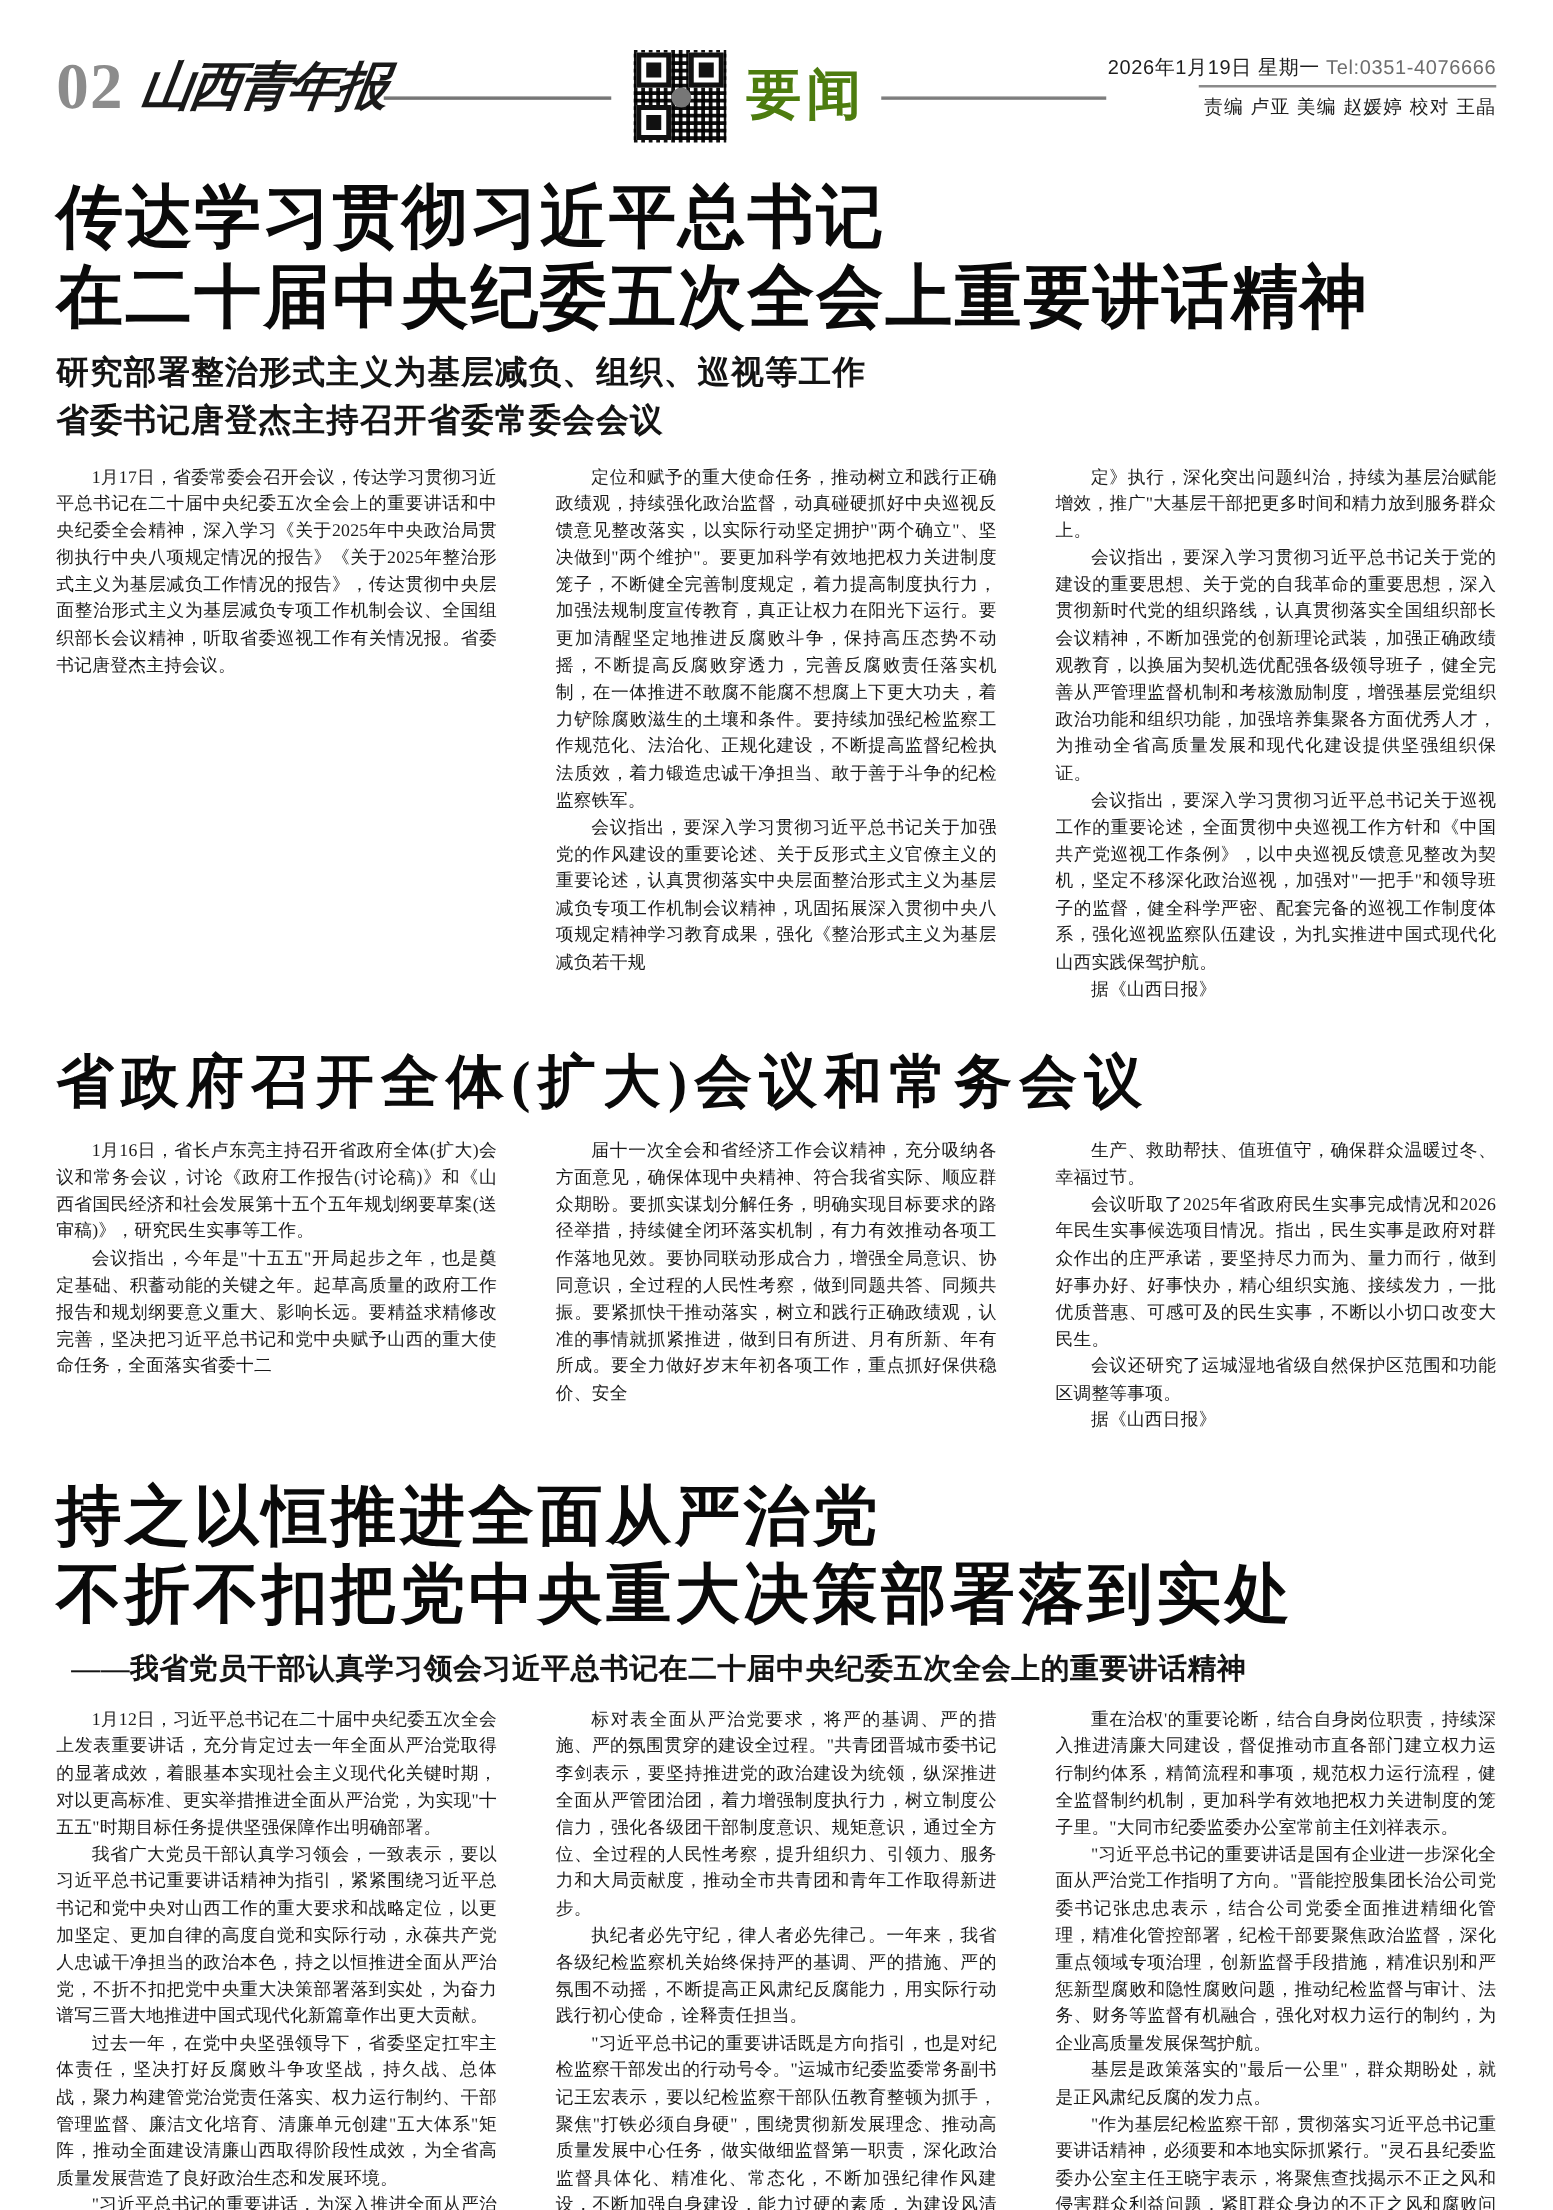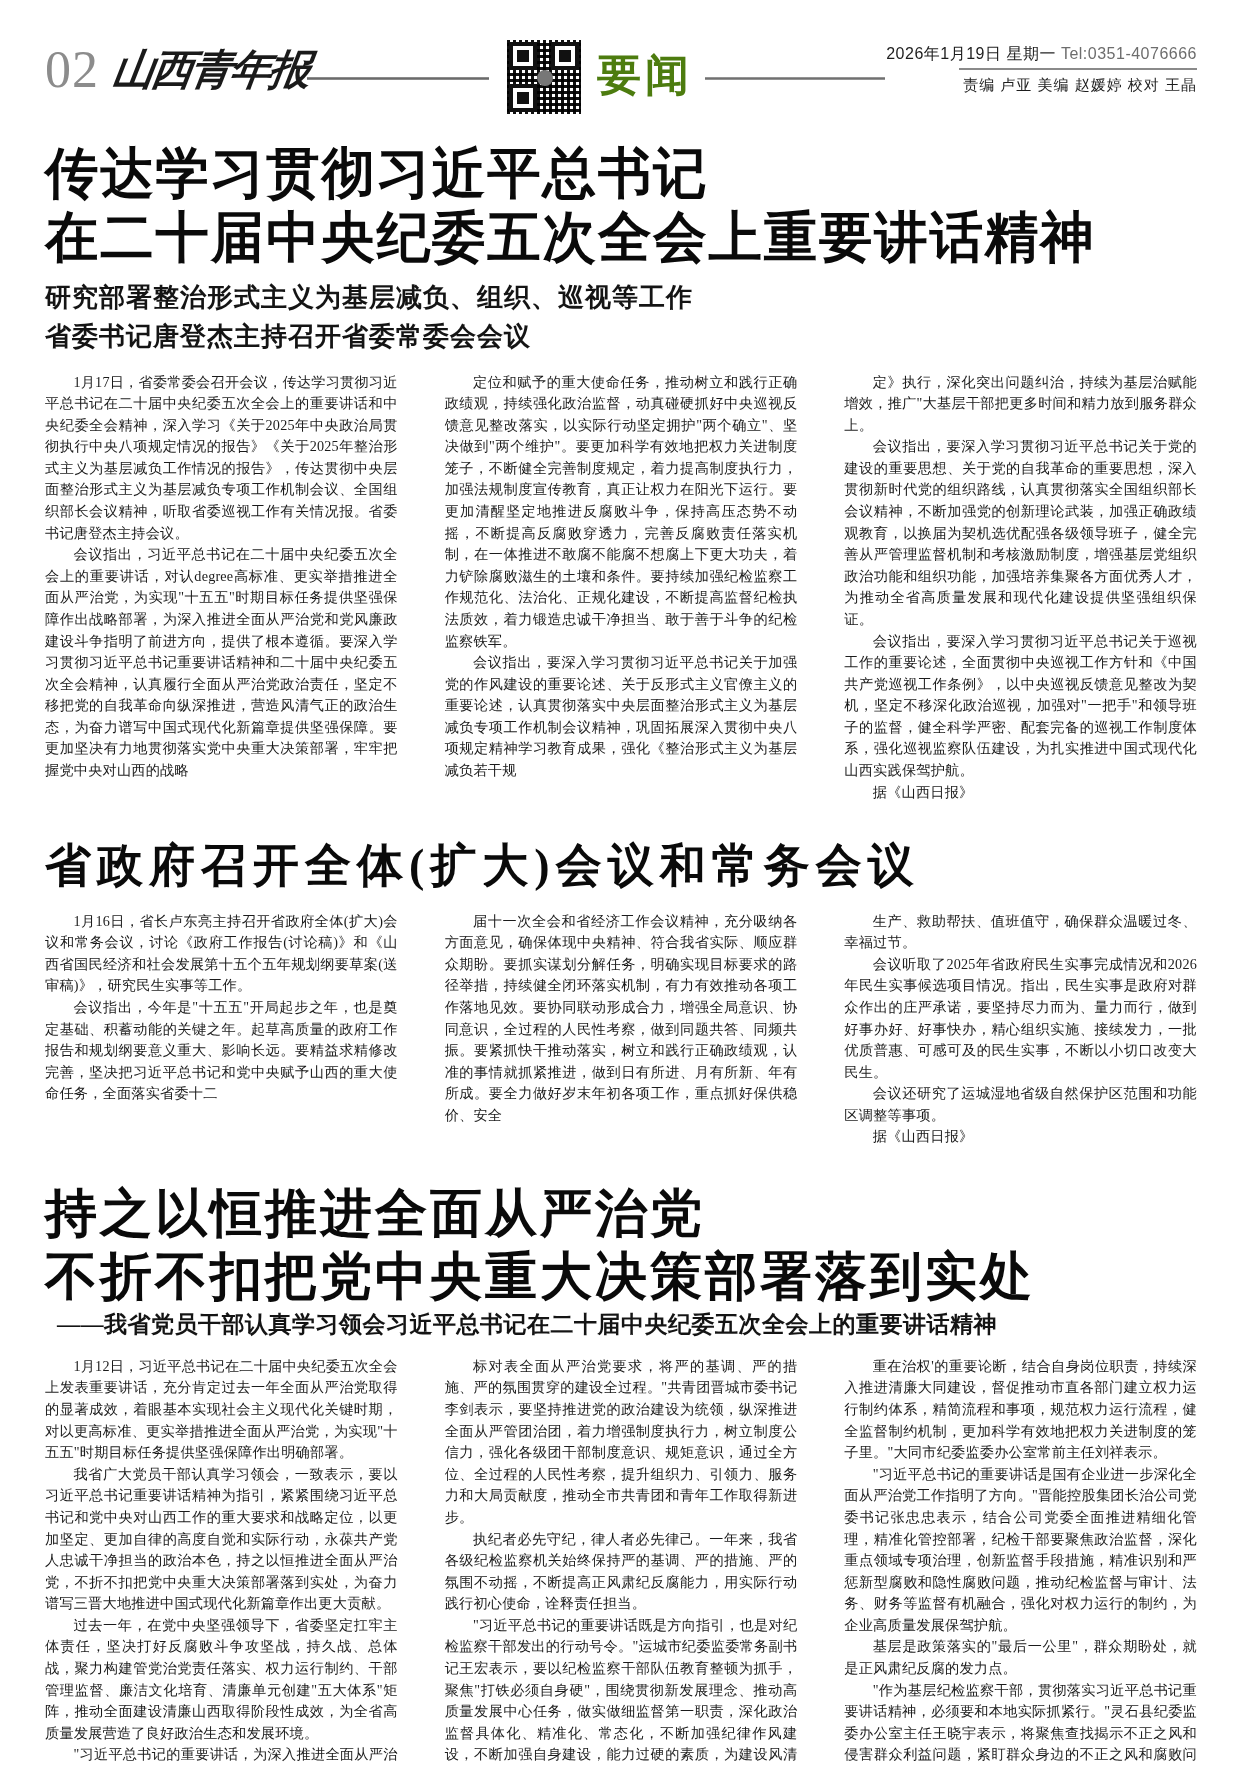--- a/index.html
+++ b/index.html
@@ -10,21 +10,21 @@
     color:#111;
     -webkit-font-smoothing:antialiased;
   }
   .page { position:relative; width:1242px; height:1768px; padding:0; box-sizing:border-box; }
 
   
   .masthead { position:relative; height:108px; margin:30px 45px 0 45px; }
   .mh-left { position:absolute; left:0; top:14px; display:flex; align-items:center; gap:14px; }
   .page-num {
     font-family:"Liberation Serif", serif;
-    font-size:52px; font-weight:400; color:#8c8c8c; letter-spacing:1px; line-height:1;
+    font-size:52px; font-weight:700; color:#8c8c8c; letter-spacing:1px; line-height:1;
   }
   .logo-script {
     font-family:"Liberation Serif", serif;
     font-size:42px; font-weight:700; font-style:italic; color:#1a1a1a;
     letter-spacing:-3px; transform:skewX(-8deg); line-height:1;
   }
   .mh-rule-left {
     position:absolute; left:262px; top:47px; width:182px; height:3px;
     background:linear-gradient(to bottom,#9a9a9a,#6a6a6a,#9a9a9a);
   }
@@ -98,21 +98,21 @@
     font-weight:700; font-size:46px; letter-spacing:6px; color:#0a0a0a;
     line-height:1.25;
   }
   .hl-big2 {
     font-family:"Liberation Sans", sans-serif;
     font-weight:700; font-size:52px; line-height:1.22; letter-spacing:3px; color:#0a0a0a;
   }
   .hl-dash {
     font-family:"Liberation Serif", serif;
     font-weight:700; font-size:23px; letter-spacing:0.5px; color:#141414;
-    padding-left:12px;
+    margin-top:10px; padding-left:12px;
   }
 
   .cols3 {
     margin-top:16px;
     display:grid; grid-template-columns:1fr 1fr 1fr;
     column-gap:47px;
   }
   .col { }
   .col p {
     margin:0 0 0 0;
@@ -168,21 +168,20 @@
 
   <div class="article a1">
     <div class="hl-main">传达学习贯彻习近平总书记</div>
     <div class="hl-main">在二十届中央纪委五次全会上重要讲话精神</div>
     <div class="hl-sub1">研究部署整治形式主义为基层减负、组织、巡视等工作</div>
     <div class="hl-sub2">省委书记唐登杰主持召开省委常委会会议</div>
 
     <div class="cols3">
       <div class="col">
         <p>1月17日，省委常委会召开会议，传达学习贯彻习近平总书记在二十届中央纪委五次全会上的重要讲话和中央纪委全会精神，深入学习《关于2025年中央政治局贯彻执行中央八项规定情况的报告》《关于2025年整治形式主义为基层减负工作情况的报告》，传达贯彻中央层面整治形式主义为基层减负专项工作机制会议、全国组织部长会议精神，听取省委巡视工作有关情况报。省委书记唐登杰主持会议。</p>
-        <p>会议指出，习近平总书记在二十届中央纪委五次全会上的重要讲话，对认degree高标准、更实举措推进全面从严治党，为实现"十五五"时期目标任务提供坚强保障作出战略部署，为深入推进全面从严治党和党风廉政建设斗争指明了前进方向，提供了根本遵循。要深入学习贯彻习近平总书记重要讲话精神和二十届中央纪委五次全会精神，认真履行全面从严治党政治责任，坚定不移把党的自我革命向纵深推进，营造风清气正的政治生态，为奋力谱写中国式现代化新篇章提供坚强保障。要更加坚决有力地贯彻落实党中央重大决策部署，牢牢把握党中央对山西的战略</p>
       </div>
       <div class="col">
         <p>定位和赋予的重大使命任务，推动树立和践行正确政绩观，持续强化政治监督，动真碰硬抓好中央巡视反馈意见整改落实，以实际行动坚定拥护"两个确立"、坚决做到"两个维护"。要更加科学有效地把权力关进制度笼子，不断健全完善制度规定，着力提高制度执行力，加强法规制度宣传教育，真正让权力在阳光下运行。要更加清醒坚定地推进反腐败斗争，保持高压态势不动摇，不断提高反腐败穿透力，完善反腐败责任落实机制，在一体推进不敢腐不能腐不想腐上下更大功夫，着力铲除腐败滋生的土壤和条件。要持续加强纪检监察工作规范化、法治化、正规化建设，不断提高监督纪检执法质效，着力锻造忠诚干净担当、敢于善于斗争的纪检监察铁军。</p>
         <p>会议指出，要深入学习贯彻习近平总书记关于加强党的作风建设的重要论述、关于反形式主义官僚主义的重要论述，认真贯彻落实中央层面整治形式主义为基层减负专项工作机制会议精神，巩固拓展深入贯彻中央八项规定精神学习教育成果，强化《整治形式主义为基层减负若干规</p>
       </div>
       <div class="col">
         <p>定》执行，深化突出问题纠治，持续为基层治赋能增效，推广"大基层干部把更多时间和精力放到服务群众上。</p>
         <p>会议指出，要深入学习贯彻习近平总书记关于党的建设的重要思想、关于党的自我革命的重要思想，深入贯彻新时代党的组织路线，认真贯彻落实全国组织部长会议精神，不断加强党的创新理论武装，加强正确政绩观教育，以换届为契机选优配强各级领导班子，健全完善从严管理监督机制和考核激励制度，增强基层党组织政治功能和组织功能，加强培养集聚各方面优秀人才，为推动全省高质量发展和现代化建设提供坚强组织保证。</p>
         <p>会议指出，要深入学习贯彻习近平总书记关于巡视工作的重要论述，全面贯彻中央巡视工作方针和《中国共产党巡视工作条例》，以中央巡视反馈意见整改为契机，坚定不移深化政治巡视，加强对"一把手"和领导班子的监督，健全科学严密、配套完备的巡视工作制度体系，强化巡视监察队伍建设，为扎实推进中国式现代化山西实践保驾护航。</p>
         <p class="src">据《山西日报》</p>

